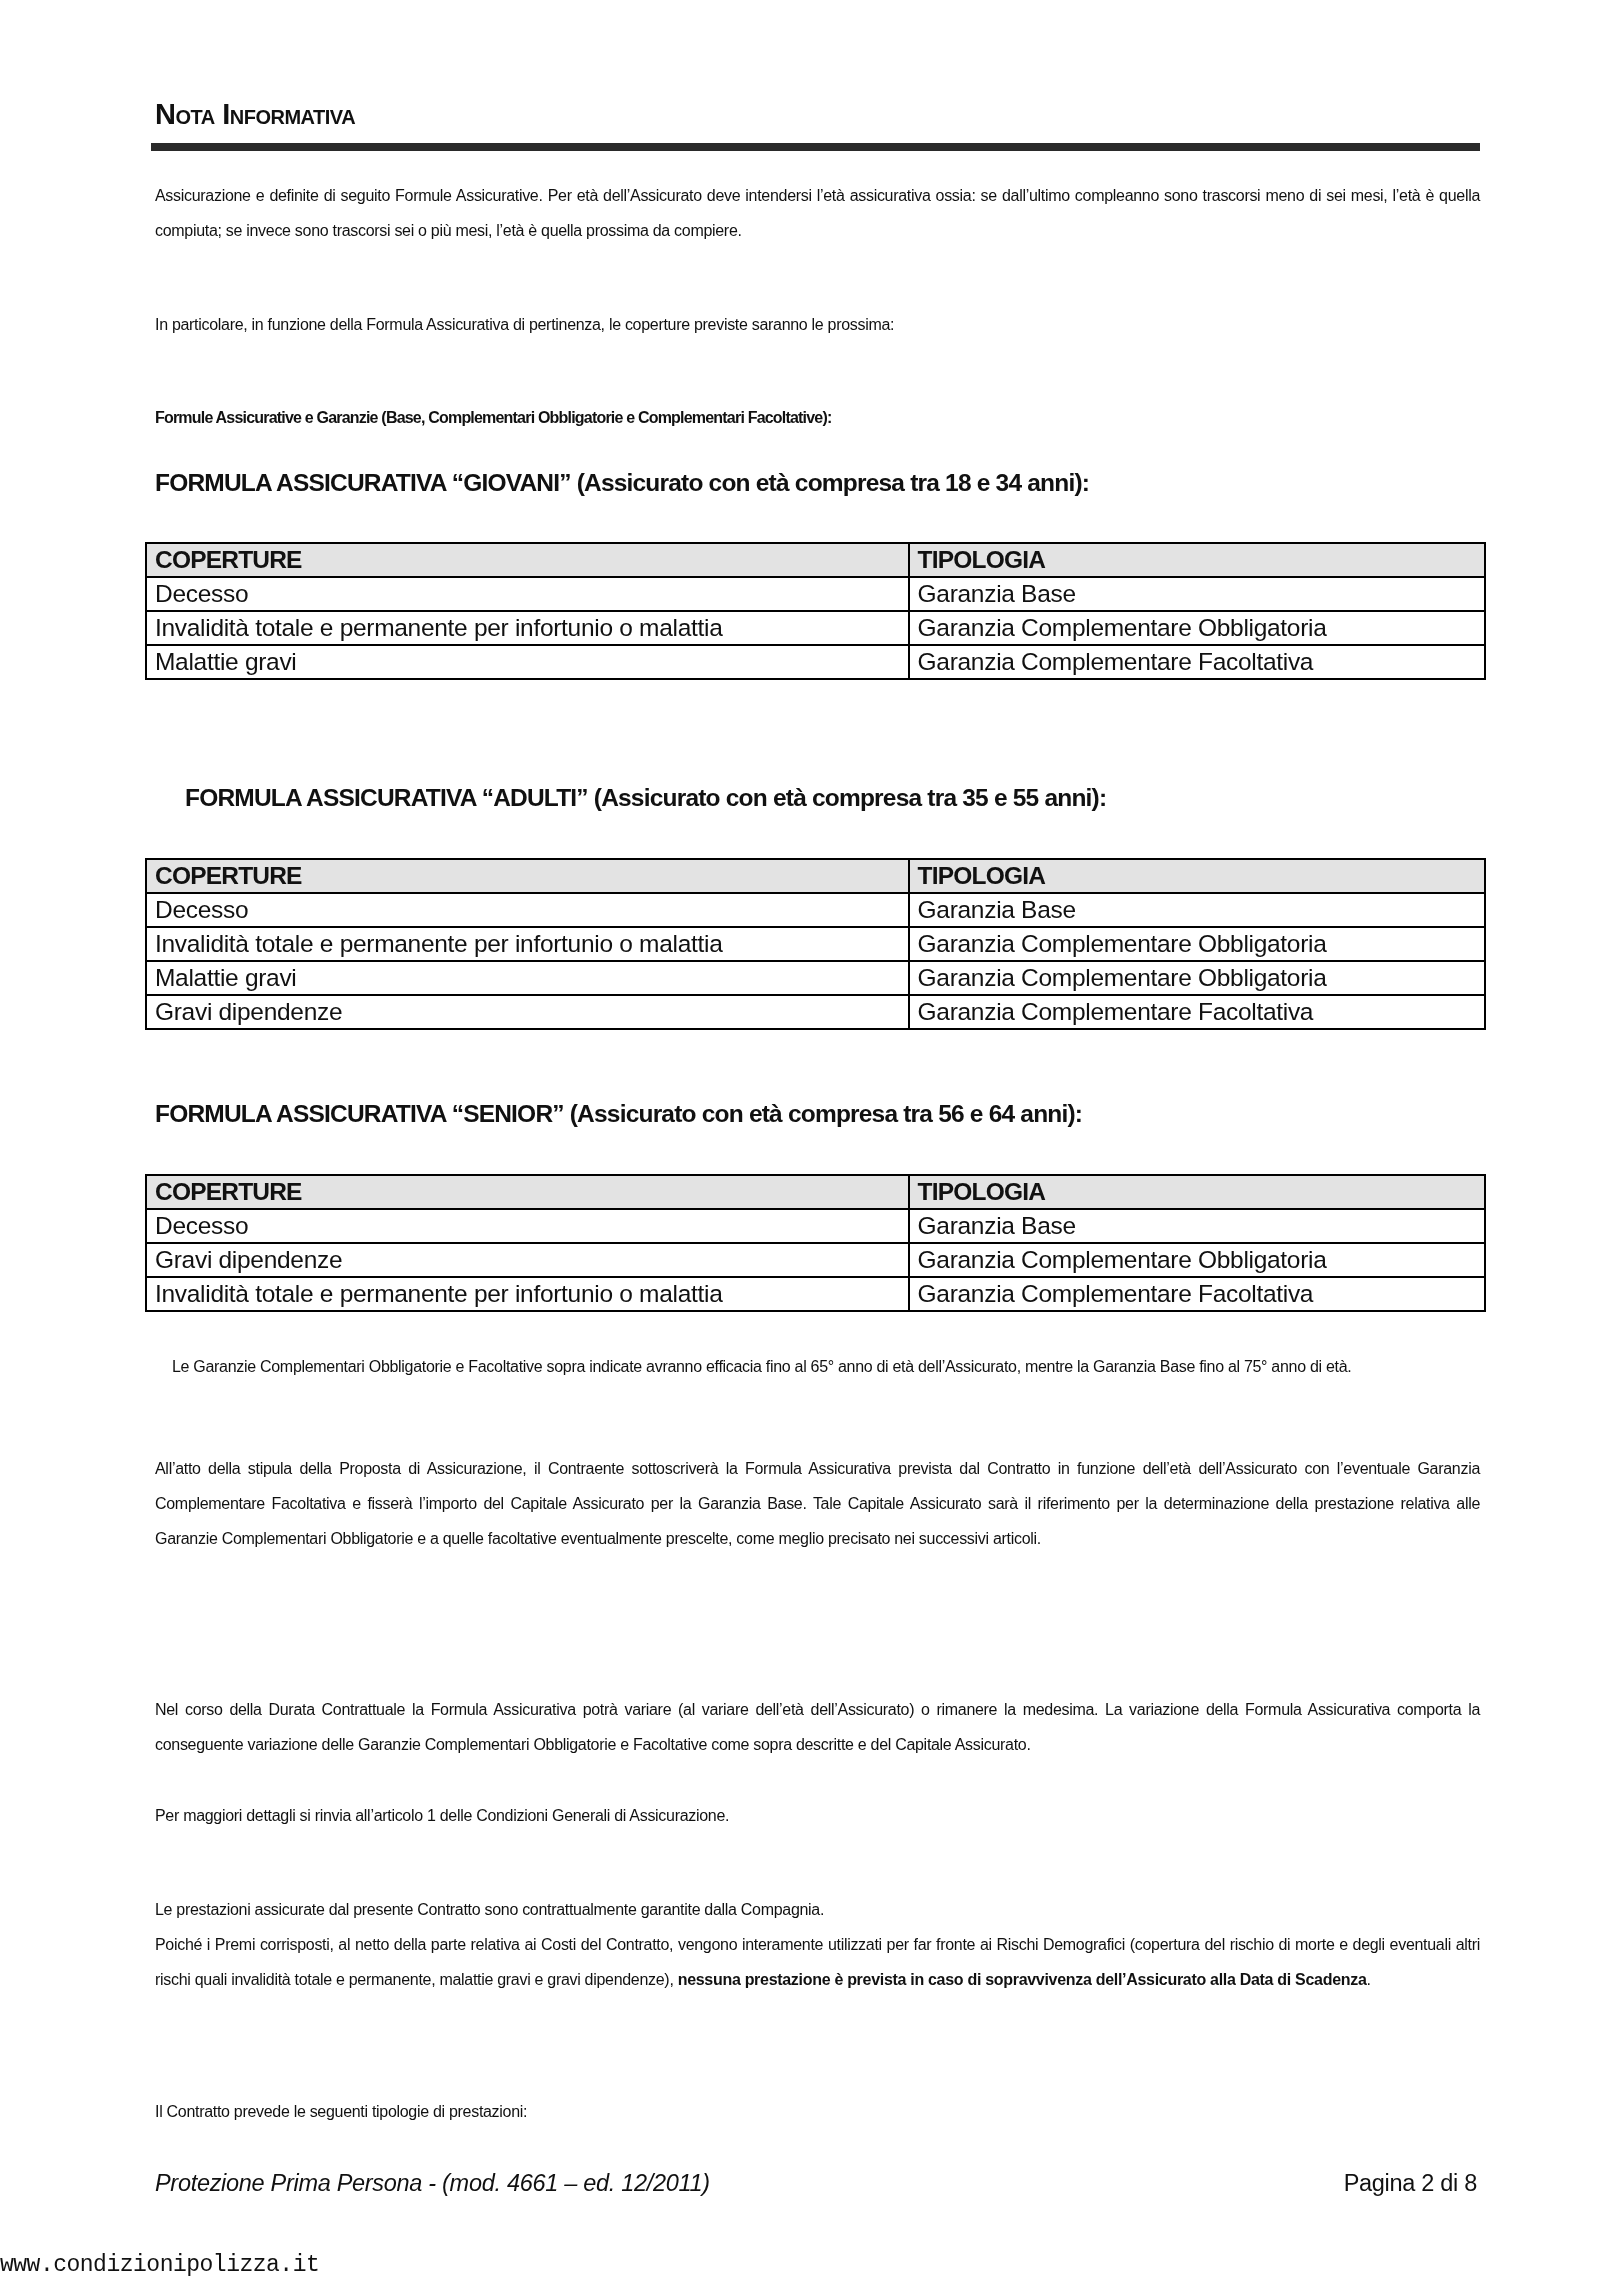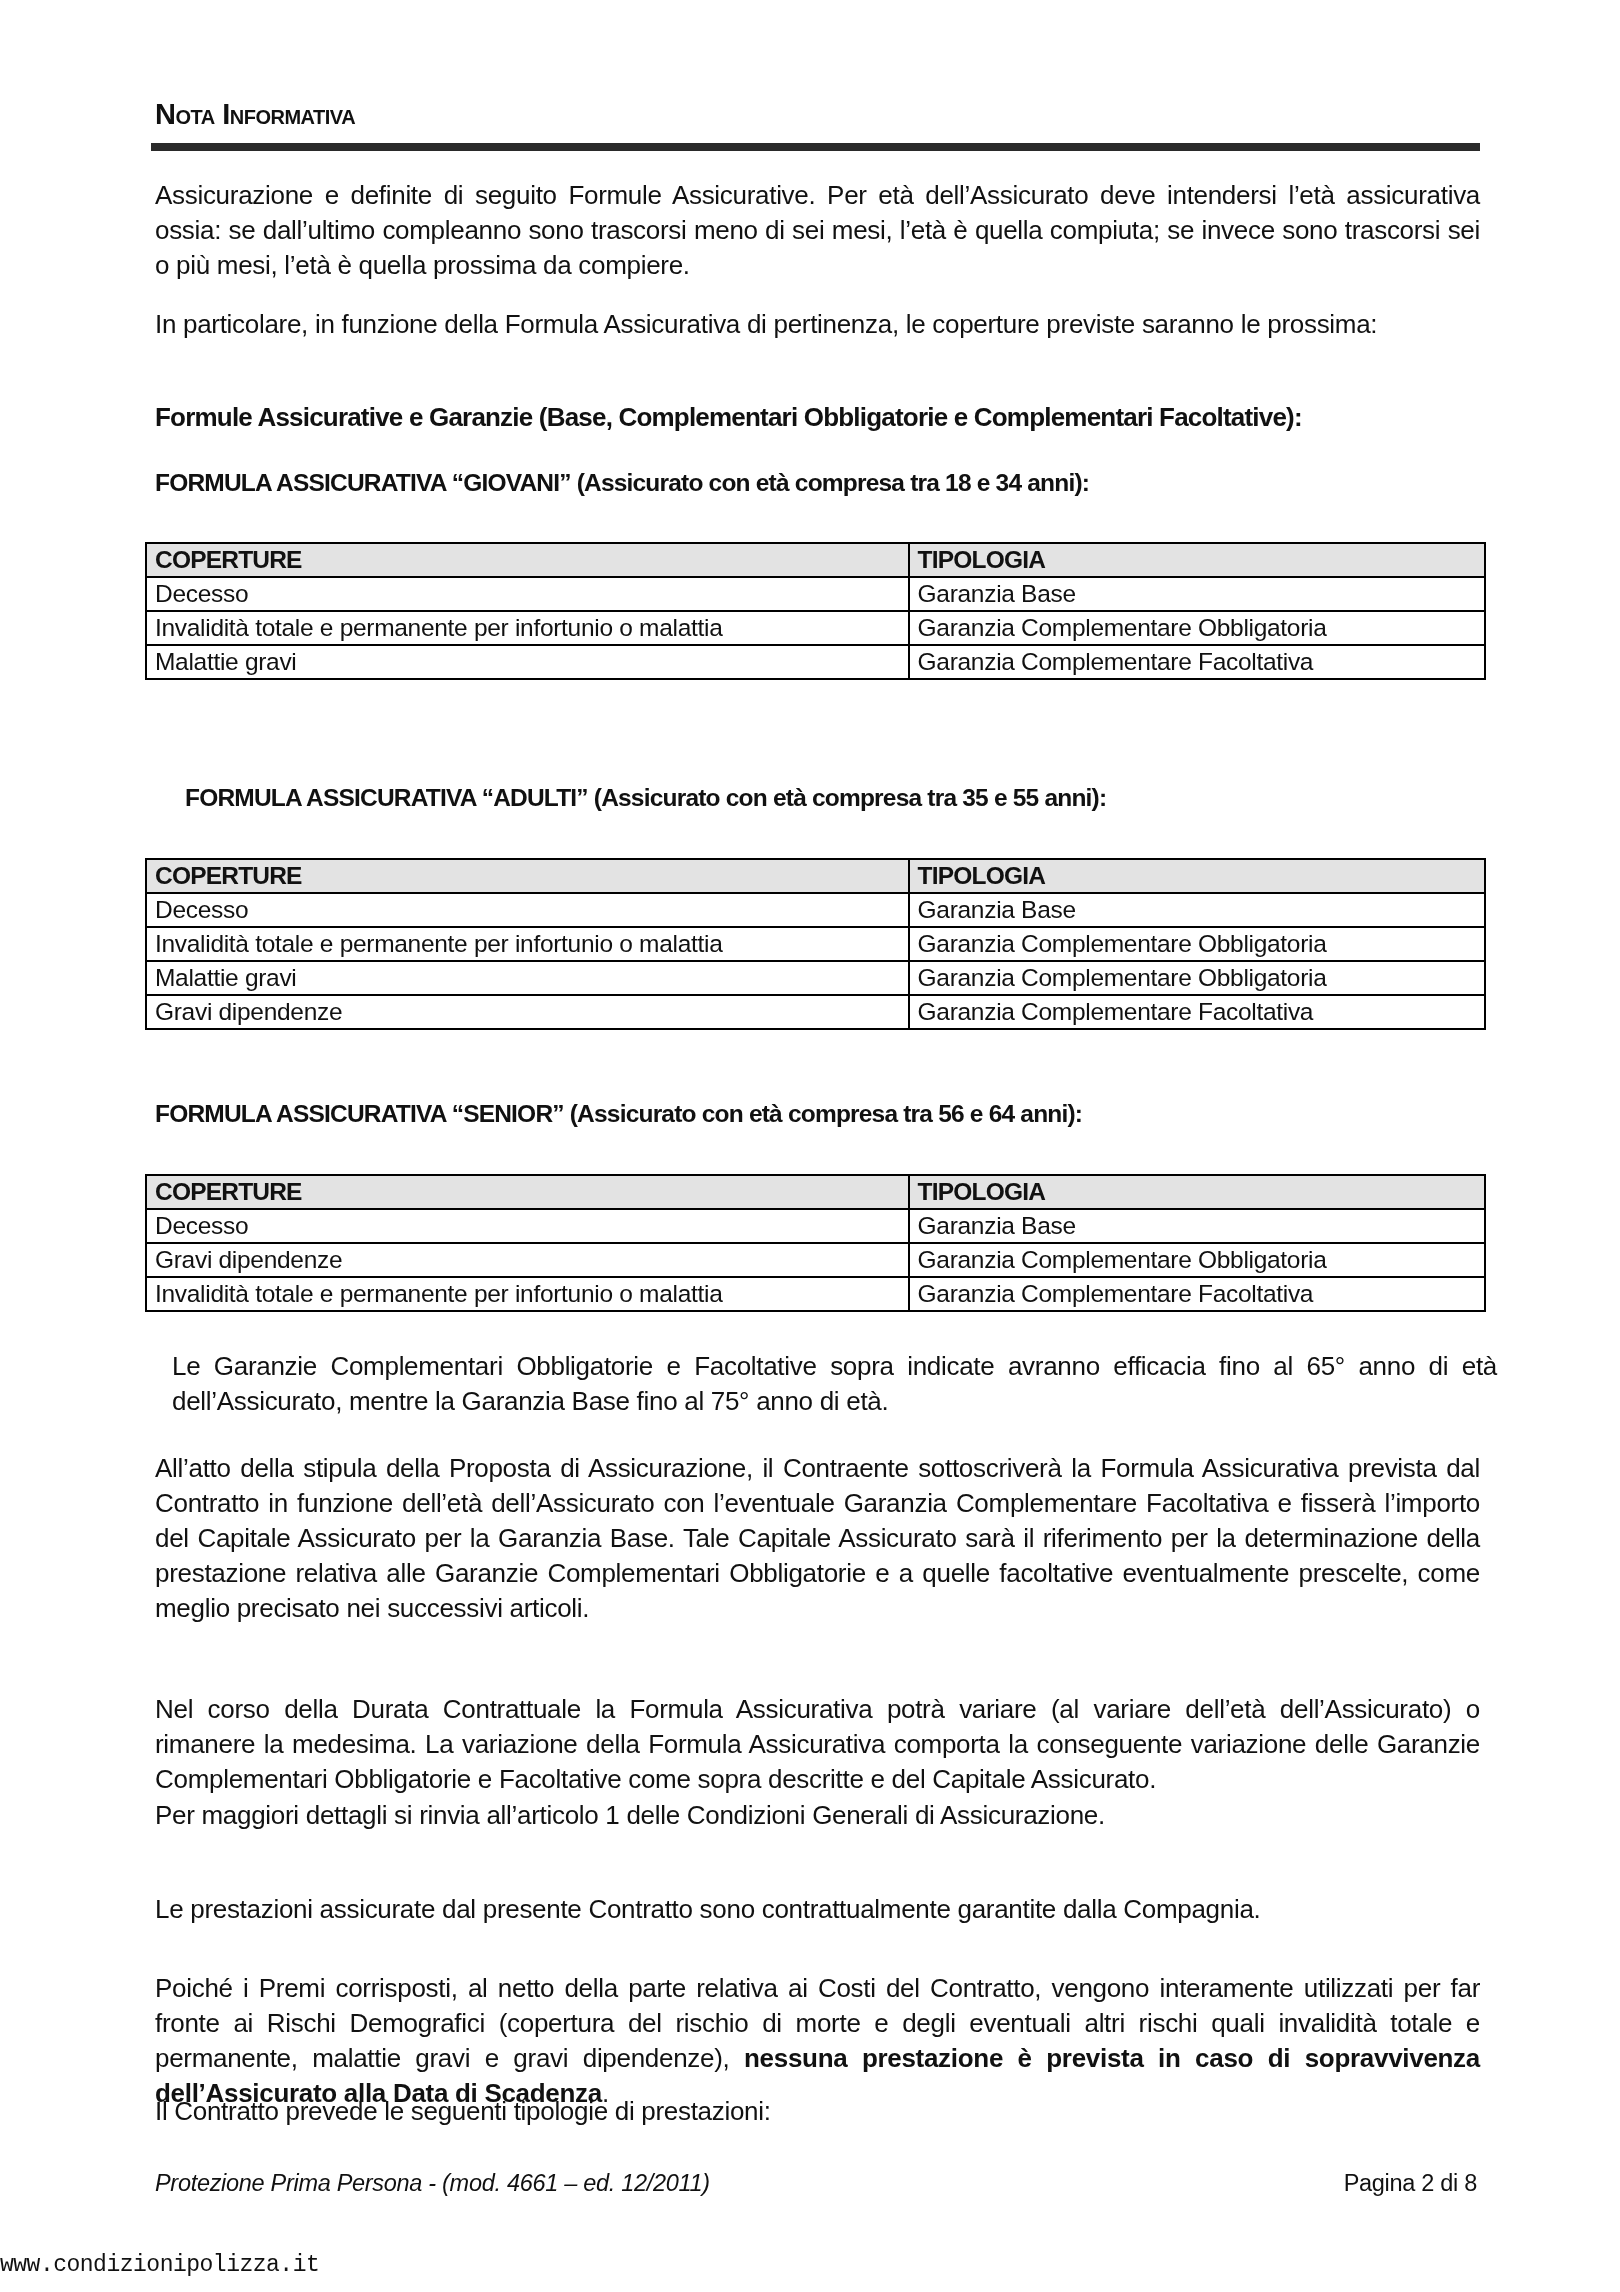--- a/index.html
+++ b/index.html
@@ -2,21 +2,21 @@
 <html><head>
 <meta charset="utf-8">
 <style>
   html, body { margin: 0; padding: 0; background: #ffffff; }
   body { width: 1620px; height: 2293px; position: relative; overflow: hidden;
          font-family: "Liberation Sans", sans-serif; color: #111; }
   .page { position: absolute; left: 155px; top: 0; width: 1325px; }
   .heading { position: absolute; left: 0; top: 98px; font-size: 29px; font-weight: bold;
              letter-spacing: -0.5px; font-variant: small-caps; }
   .rule { position: absolute; left: -3.9px; top: 143px; width: 1329px; height: 7.8px; background: #2a2a2a; }
-  .p { position: absolute; left: 0; width: 1325px; font-size: 26px; line-height: 35px;
+  .p { position: absolute; left: 0; width: 1325px; font-size: 16px; line-height: 35px;
        text-align: justify; letter-spacing: -0.3px; }
   .bold { font-weight: bold; }
   .sub { position: absolute; left: 0; font-size: 24.5px; font-weight: bold; 
          letter-spacing: -0.8px; }
   table.cov { position: absolute; left: -9.8px; width: 1341px; border-collapse: collapse;
               font-size: 24.5px; letter-spacing: -0.3px; }
   table.cov td, table.cov th { border: 2px solid #000; padding: 0 7.8px; height: 32px; text-align: left;
                                font-weight: normal; vertical-align: middle; margin-left: 28px; }
   table.cov th { background: #e3e3e3; font-weight: bold; letter-spacing: -0.8px; }
   table.cov td.c1, table.cov th.c1 { width: 745px; }
@@ -103,21 +103,21 @@
       <td>Garanzia Complementare Facoltativa</td>
     </tr>
   </tbody>
     </table>
 
   <div class="p" style="top:1349px;margin-left:17px;">Le Garanzie Complementari Obbligatorie e Facoltative sopra indicate avranno efficacia fino al 65° anno di età dell’Assicurato, mentre la Garanzia Base fino al 75° anno di età.</div>
   <div class="p" style="top:1451px;">All’atto della stipula della Proposta di Assicurazione, il Contraente sottoscriverà la Formula Assicurativa prevista dal Contratto in funzione dell’età dell’Assicurato con l’eventuale Garanzia Complementare Facoltativa e fisserà l’importo del Capitale Assicurato per la Garanzia Base. Tale Capitale Assicurato sarà il riferimento per la determinazione della prestazione relativa alle Garanzie Complementari Obbligatorie e a quelle facoltative eventualmente prescelte, come meglio precisato nei successivi articoli.</div>
   <div class="p" style="top:1692px;">Nel corso della Durata Contrattuale la Formula Assicurativa potrà variare (al variare dell’età dell’Assicurato) o rimanere la medesima. La variazione della Formula Assicurativa comporta la conseguente variazione delle Garanzie Complementari Obbligatorie e Facoltative come sopra descritte e del Capitale Assicurato.</div>
   <div class="p" style="top:1798px;">Per maggiori dettagli si rinvia all’articolo 1 delle Condizioni Generali di Assicurazione.</div>
   <div class="p" style="top:1892px;">Le prestazioni assicurate dal presente Contratto sono contrattualmente garantite dalla Compagnia.</div>
-  <div class="p" style="top:1927px;margin-top:44px;">
+  <div class="p" style="top:1927px;">
     <span>Poiché i Premi corrisposti, al netto della parte relativa ai Costi del Contratto, vengono interamente utilizzati per far fronte ai Rischi Demografici (copertura del rischio di morte e degli eventuali altri rischi quali invalidità totale e permanente, malattie gravi e gravi dipendenze), </span><span class="bold">nessuna prestazione è prevista in caso di sopravvivenza dell’Assicurato alla Data di Scadenza</span><span>.</span>
   </div>
   <div class="p" style="top:2094px;">Il Contratto prevede le seguenti tipologie di prestazioni:</div>
 </div>
 
 <div class="footer-left">Protezione Prima Persona - (mod. 4661 – ed. 12/2011)</div>
 <div class="footer-right">Pagina 2 di 8</div>
 <div class="watermark">www.condizionipolizza.it</div>
 
 

